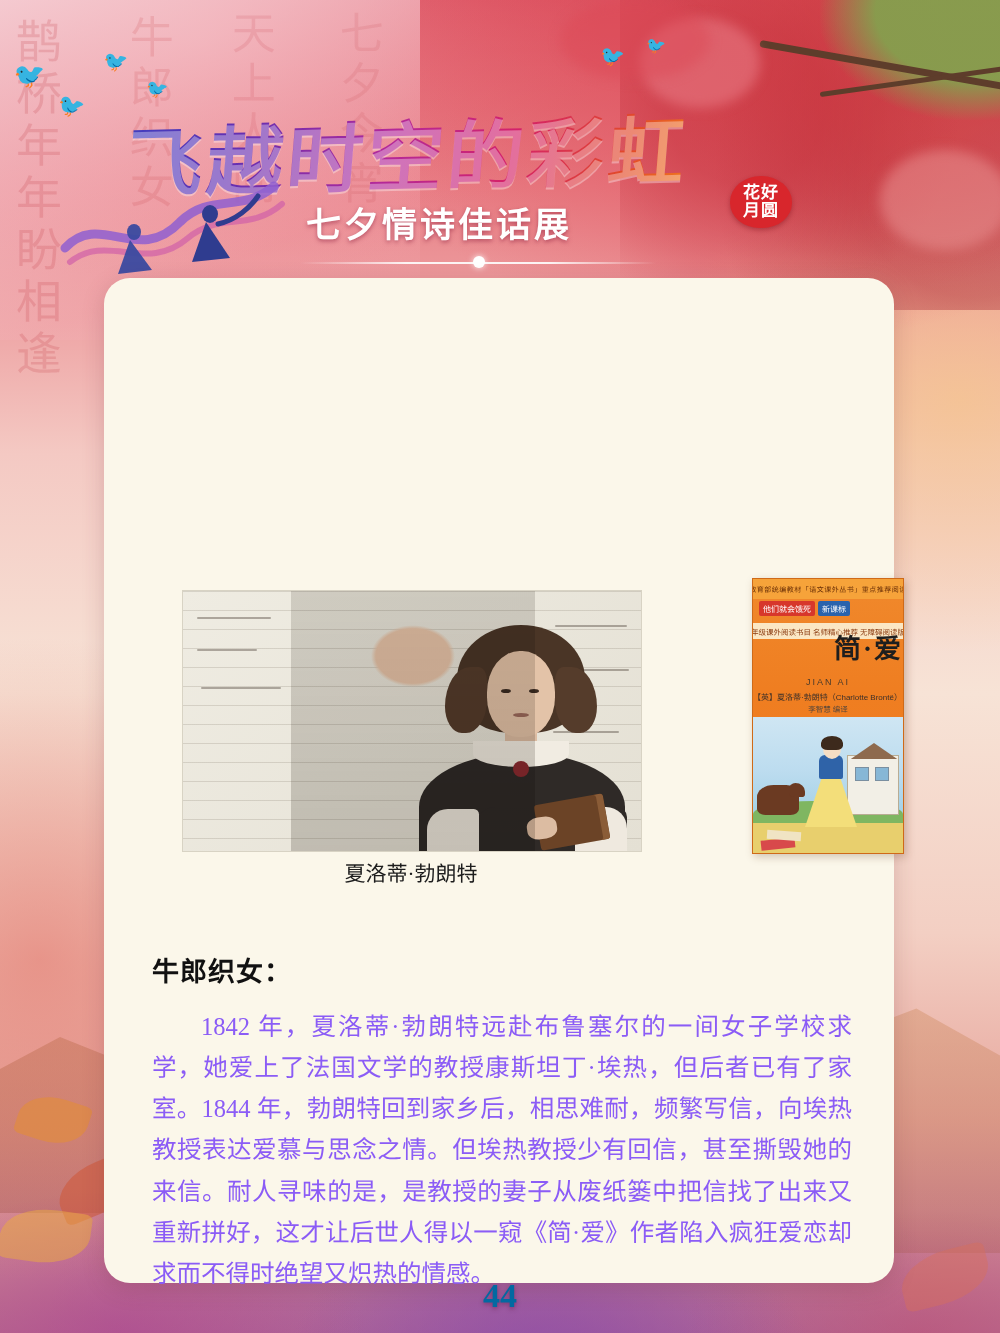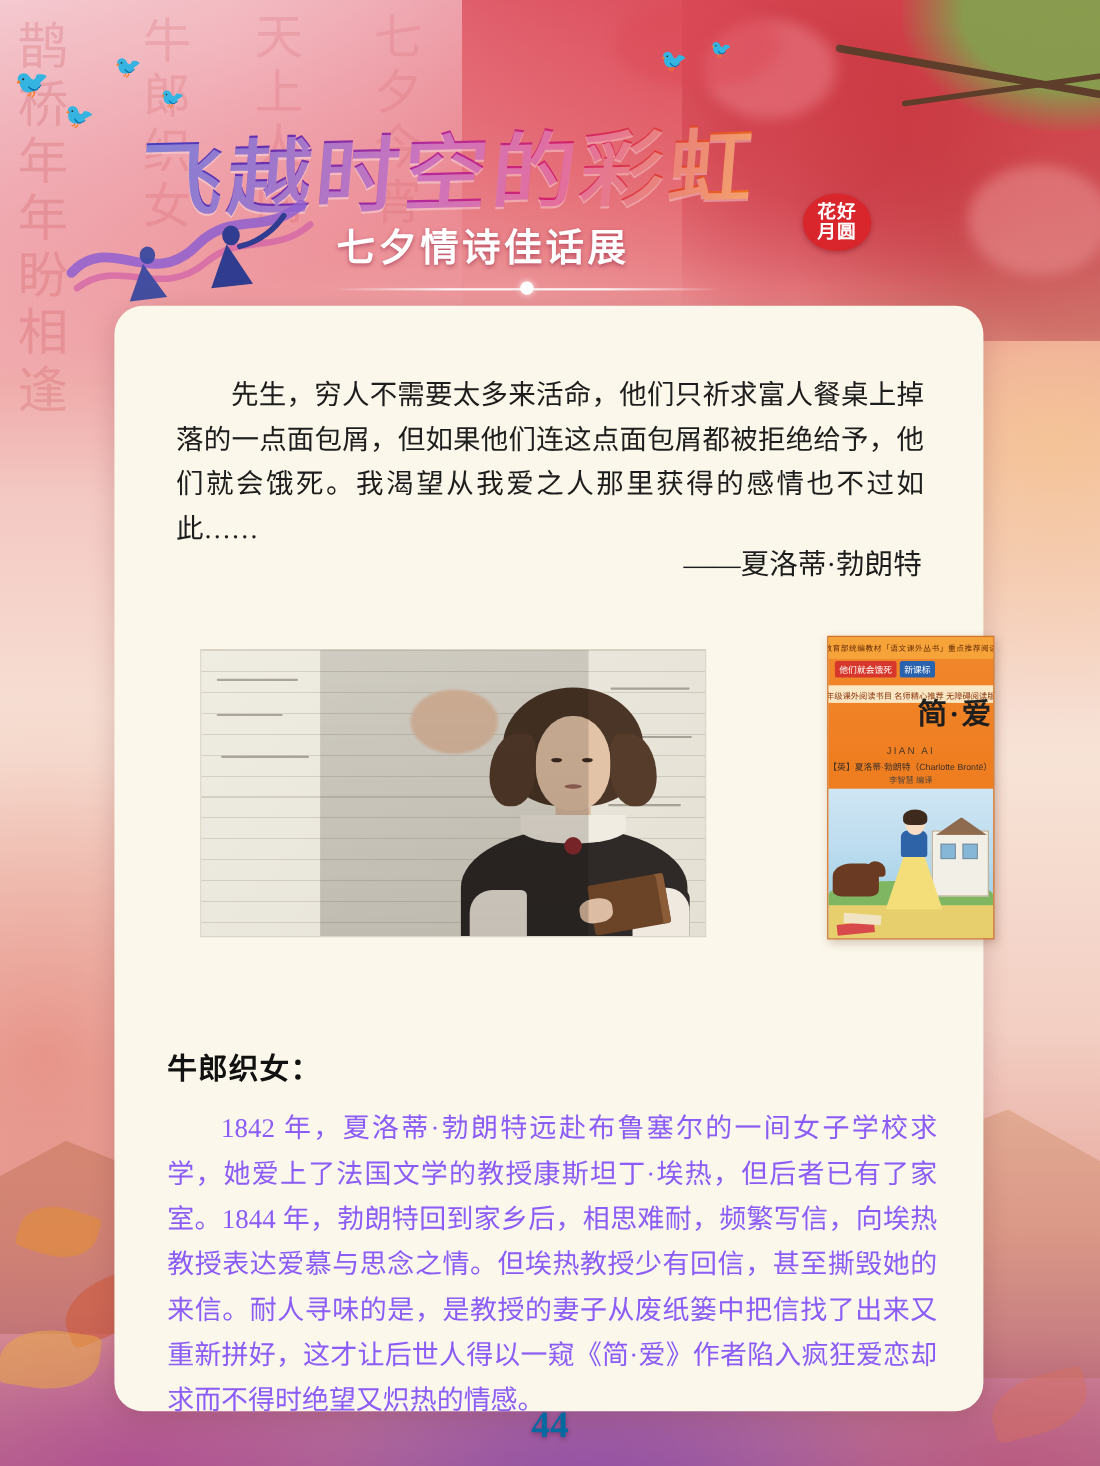--- a/index.html
+++ b/index.html
@@ -698,22 +698,20 @@
         <path d="M70 70 L58 104 L92 100 Z"></path>
       </g>
     </svg>
 
     <div class="divider-line"></div>
     <div class="divider-dot"></div>
   </div>
 
   <div class="card">
 
-    <div class="quote">先生，穷人不需要太多来活命，他们只祈求富人餐桌上掉落的一点面包屑，但如果他们连这点面包屑都被拒绝给予，他们就会饿死。我渴望从我爱之人那里获得的感情也不过如此……</div>
-    <div class="quote-author">——夏洛蒂·勃朗特</div>
 
     <div class="fig-portrait">
       <div class="ms-lines"></div>
       <div class="ms-scribble" style="left:14px; top:26px; width:74px;"></div>
       <div class="ms-scribble" style="left:14px; top:58px; width:60px;"></div>
       <div class="ms-scribble" style="left:18px; top:96px; width:80px;"></div>
       <div class="ms-scribble" style="left:372px; top:34px; width:72px;"></div>
       <div class="ms-scribble" style="left:366px; top:78px; width:80px;"></div>
       <div class="ms-scribble" style="left:370px; top:140px; width:66px;"></div>
 
@@ -764,19 +762,20 @@
         <div class="ba-horse-head"></div>
         <div class="ba-girl-dress"></div>
         <div class="ba-girl-top"></div>
         <div class="ba-girl-head"></div>
         <div class="ba-girl-hair"></div>
         <div class="ba-book1"></div>
         <div class="ba-book2"></div>
       </div>
     </div>
 
+    <div class="fig-caption cap-left">夏洛蒂·勃朗特</div>
 
     <div class="story-head">牛郎织女：</div>
     <div class="story-body">1842 年，夏洛蒂·勃朗特远赴布鲁塞尔的一间女子学校求学，她爱上了法国文学的教授康斯坦丁·埃热，但后者已有了家室。1844 年，勃朗特回到家乡后，相思难耐，频繁写信，向埃热教授表达爱慕与思念之情。但埃热教授少有回信，甚至撕毁她的来信。耐人寻味的是，是教授的妻子从废纸篓中把信找了出来又重新拼好，这才让后世人得以一窥《简·爱》作者陷入疯狂爱恋却求而不得时绝望又炽热的情感。</div>
   </div>
 
   <div class="page-number">44</div>
 </div>
 
 </body></html>

